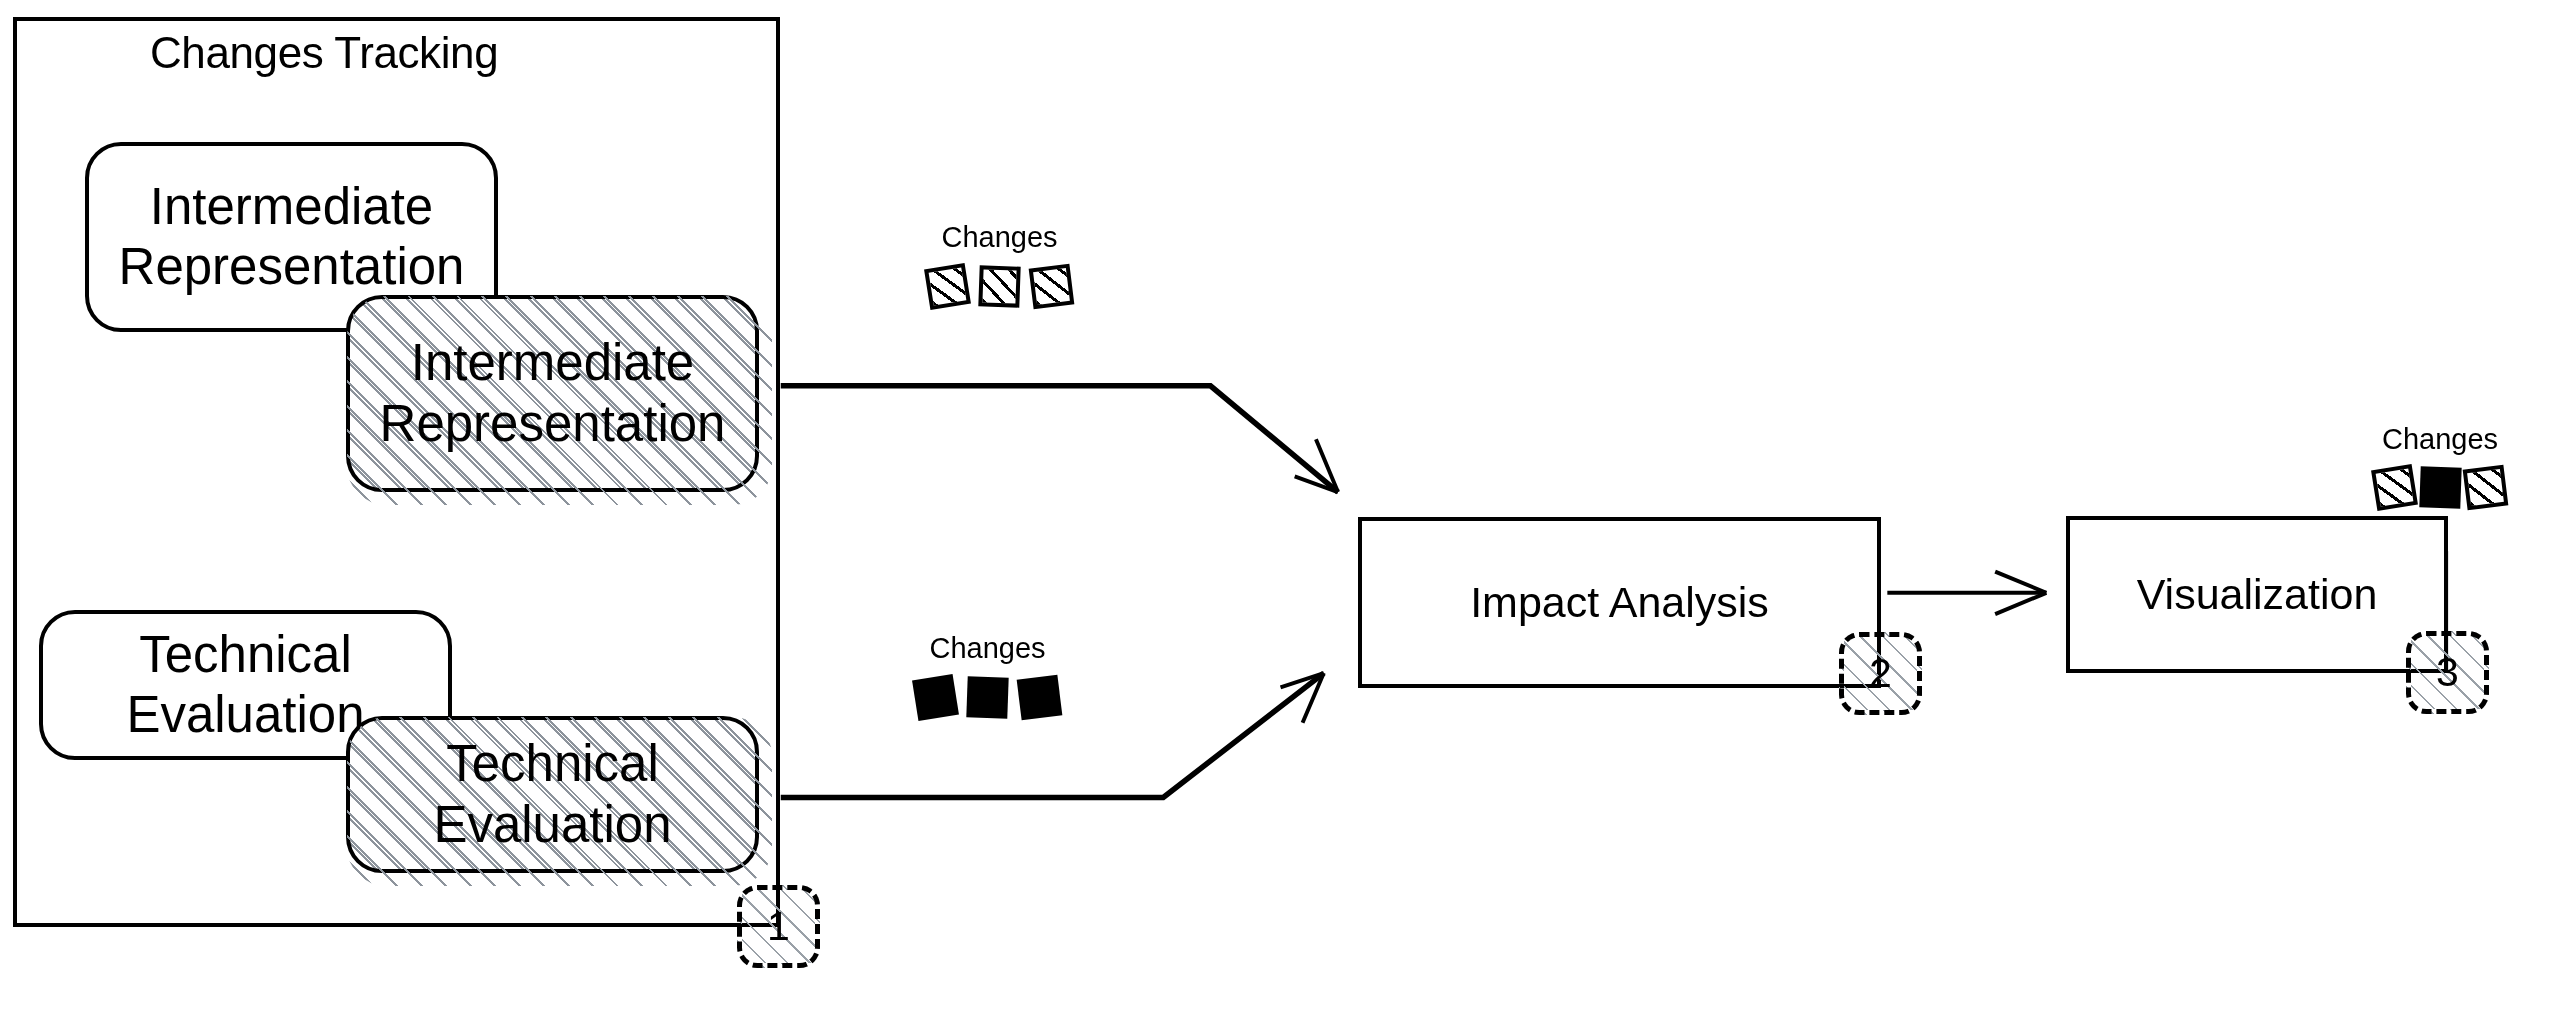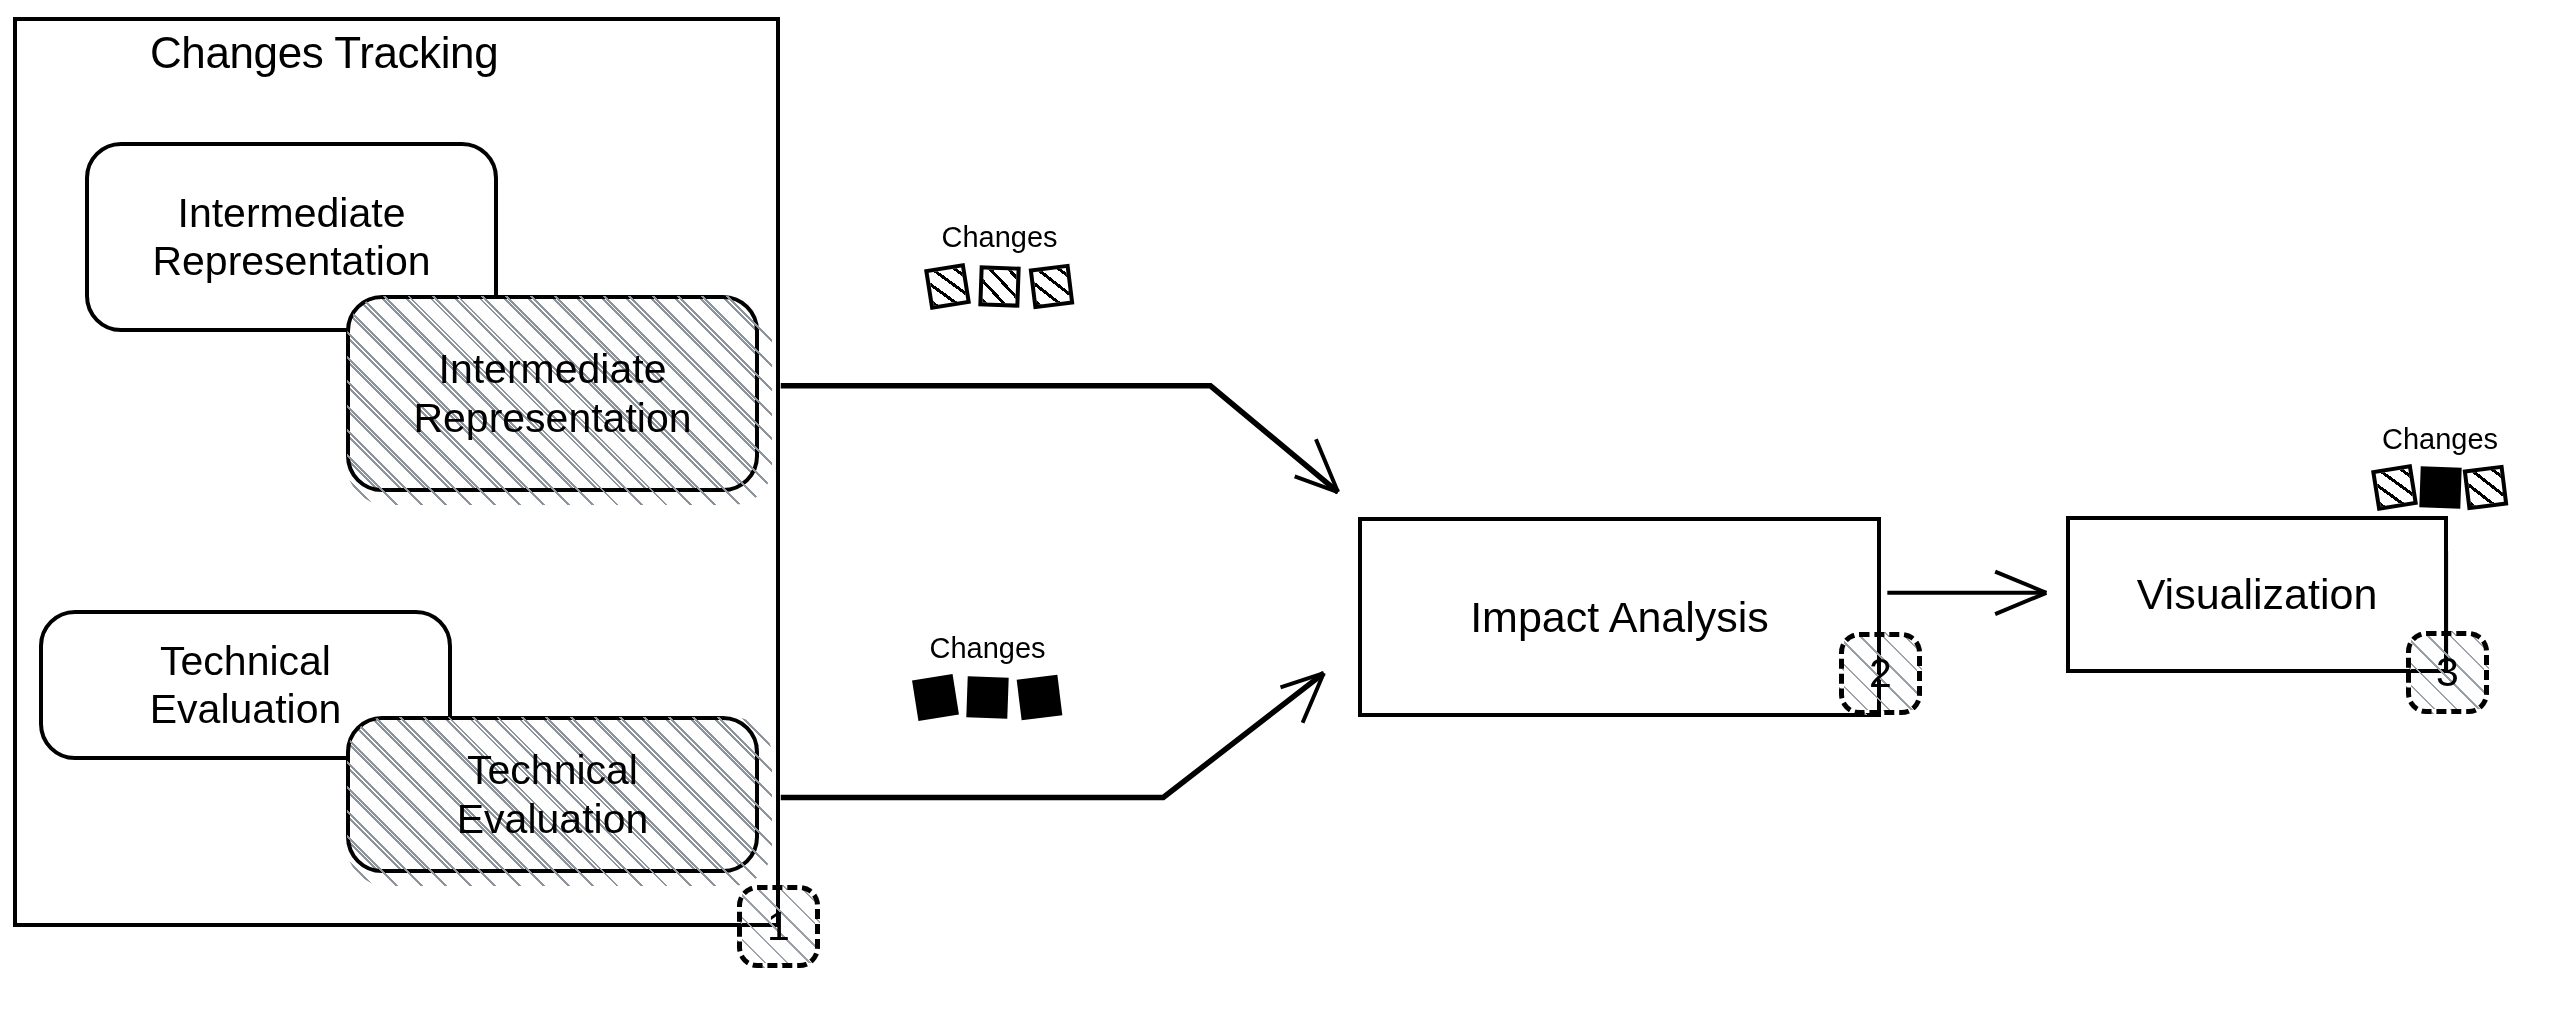--- a/index.html
+++ b/index.html
@@ -41,21 +41,21 @@
     box-sizing:border-box;
     border:4.7px solid #000;
     border-radius:36px;
     display:flex;
     align-items:center;
     justify-content:center;
     background:#ffffff;
   }
   .artifact .lbl{
     text-align:center;
-    font-size:41px;
+    font-size:51px;
     line-height:1.18;
     white-space:pre-line;
     position:relative;
     z-index:3;
   }
   
   .hatched{
     background-color:#ffffff;
     background-image:repeating-linear-gradient(
         45deg,
@@ -90,21 +90,21 @@
   .process{
     box-sizing:border-box;
     border:4.7px solid #000;
     background:#ffffff;
     display:flex;
     align-items:center;
     justify-content:center;
     font-size:43px;
     white-space:nowrap;
   }
-  #impact-analysis{ left:1358px; top:517px; width:523px; height:200px; z-index:4;}
+  #impact-analysis{ left:1358px; top:517px; width:523px; height:171px; z-index:4;}
   #visualization  { left:2066px; top:516px; width:382px; height:157px; z-index:4;}
 
   
   .badge{
     box-sizing:border-box;
     width:83px;height:83px;
     border:5.5px dashed #000;
     border-radius:20.5px;
     display:flex;align-items:center;justify-content:center;
     font-size:41px;

